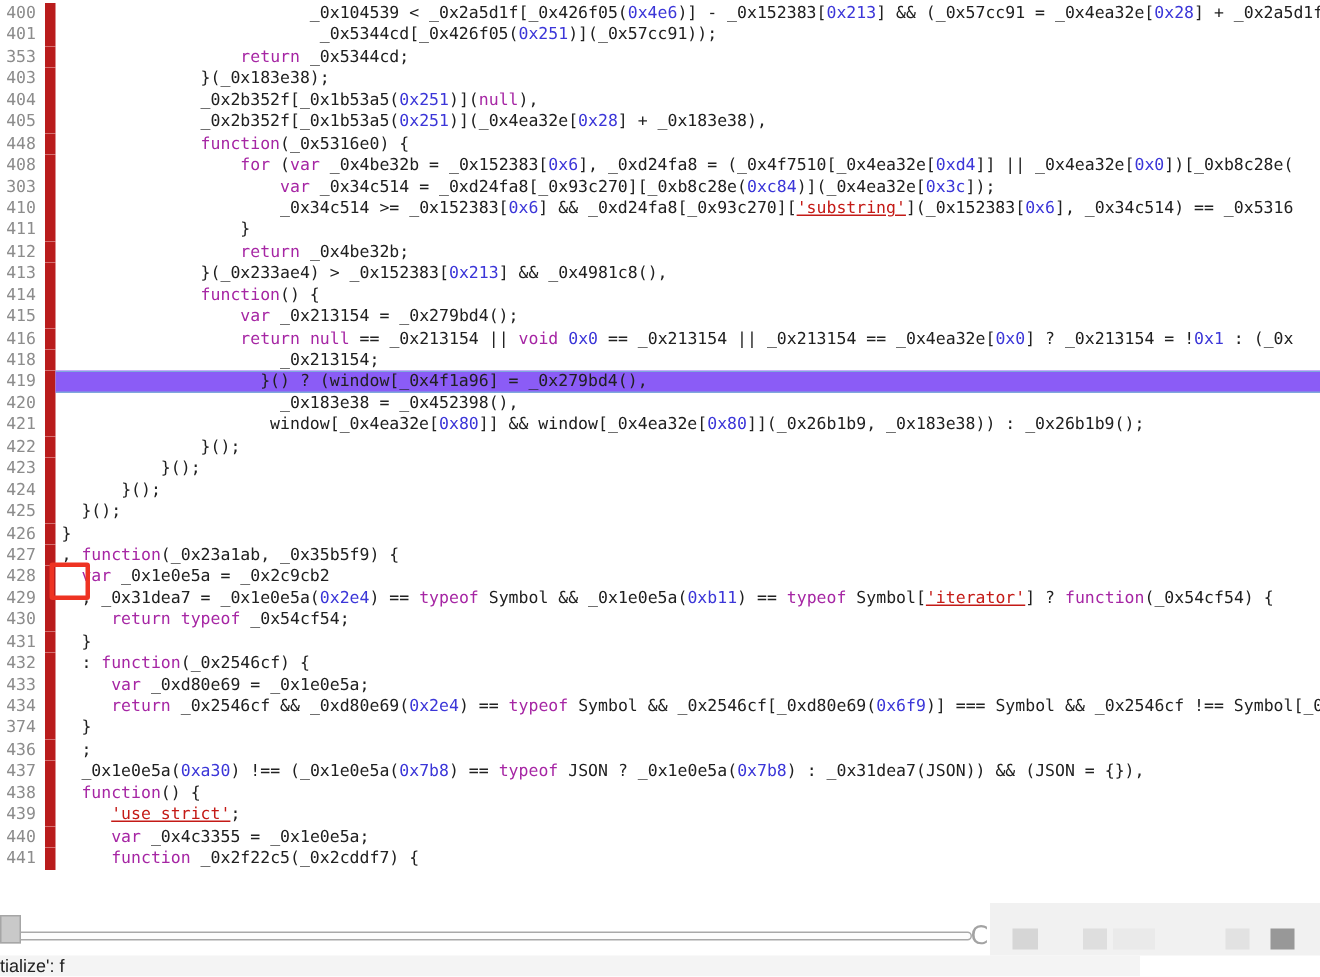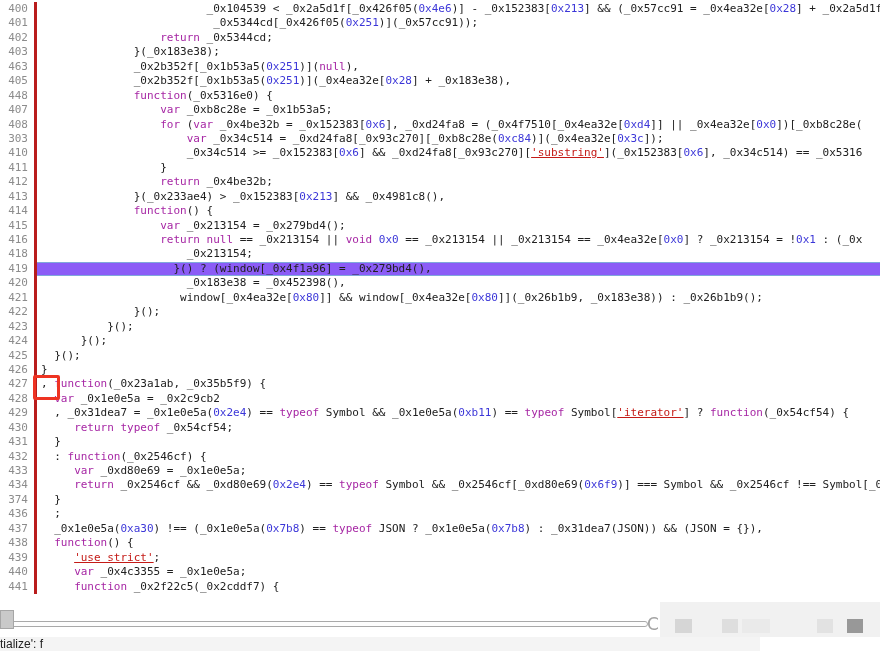--- a/index.html
+++ b/index.html
@@ -7,21 +7,21 @@
   body { position: relative; font-family: "DejaVu Sans Mono", monospace; }
 
   .editor {
     position: absolute; left: 0; top: 0; width: 880px; height: 608px;
     overflow: hidden; background: #fff;
     font-size: 11px; line-height: 14.45px; padding-top: 2px;
   }
   .code-line { display: flex; height: 14.45px; white-space: pre; }
   .gutter {
     flex: 0 0 37px; width: 37px; text-align: right; padding-right: 6px;
-    color: #8c8c8c; border-right: 3px solid #b91c1c; background: #fff;
+    color: #8c8c8c; border-right: 7px solid #b91c1c; background: #fff;
     user-select: none;
   }
   .code { flex: 1 1 auto; padding-left: 4px; white-space: pre; color: #202020; overflow: hidden; }
   .code-line.hl .code {
     background: #8b5cf6;
     box-shadow: inset 0 1px 0 #7fa8dc, inset 0 -1px 0 #7fa8dc;
   }
   .t-k { color: #a626a4; }
   .t-n { color: #3b36d8; }
   .t-s { color: #c41a16; text-decoration: underline; }
@@ -63,26 +63,25 @@
     font-family: "Liberation Sans", sans-serif; font-size: 12px;
     line-height: 14px; color: #222;
   }
 </style>
 </head>
 <body>
 
 <div class="editor" id="editor">
     <div class="code-line"><div class="gutter">400</div><div class="code">                         <span class="t-p">_0x104539 &lt; _0x2a5d1f[_0x426f05(</span><span class="t-n">0x4e6</span><span class="t-p">)] - _0x152383[</span><span class="t-n">0x213</span><span class="t-p">] &amp;&amp; (_0x57cc91 = _0x4ea32e[</span><span class="t-n">0x28</span><span class="t-p">] + _0x2a5d1f</span></div></div>
     <div class="code-line"><div class="gutter">401</div><div class="code">                          <span class="t-p">_0x5344cd[_0x426f05(</span><span class="t-n">0x251</span><span class="t-p">)](_0x57cc91));</span></div></div>
-    <div class="code-line"><div class="gutter">402</div><div class="code">                  <span class="t-k">return</span><span class="t-p"> _0x5344cd;</span></div></div>
+    <div class="code-line"><div class="gutter">353</div><div class="code">                  <span class="t-k">return</span><span class="t-p"> _0x5344cd;</span></div></div>
     <div class="code-line"><div class="gutter">403</div><div class="code">              <span class="t-p">}(_0x183e38);</span></div></div>
-    <div class="code-line"><div class="gutter">463</div><div class="code">              <span class="t-p">_0x2b352f[_0x1b53a5(</span><span class="t-n">0x251</span><span class="t-p">)](</span><span class="t-k">null</span><span class="t-p">),</span></div></div>
+    <div class="code-line"><div class="gutter">404</div><div class="code">              <span class="t-p">_0x2b352f[_0x1b53a5(</span><span class="t-n">0x251</span><span class="t-p">)](</span><span class="t-k">null</span><span class="t-p">),</span></div></div>
     <div class="code-line"><div class="gutter">405</div><div class="code">              <span class="t-p">_0x2b352f[_0x1b53a5(</span><span class="t-n">0x251</span><span class="t-p">)](_0x4ea32e[</span><span class="t-n">0x28</span><span class="t-p">] + _0x183e38),</span></div></div>
     <div class="code-line"><div class="gutter">448</div><div class="code">              <span class="t-k">function</span><span class="t-p">(_0x5316e0) {</span></div></div>
-    <div class="code-line"><div class="gutter">407</div><div class="code">                  <span class="t-k">var</span><span class="t-p"> _0xb8c28e = _0x1b53a5;</span></div></div>
     <div class="code-line"><div class="gutter">408</div><div class="code">                  <span class="t-k">for</span><span class="t-p"> (</span><span class="t-k">var</span><span class="t-p"> _0x4be32b = _0x152383[</span><span class="t-n">0x6</span><span class="t-p">], _0xd24fa8 = (_0x4f7510[_0x4ea32e[</span><span class="t-n">0xd4</span><span class="t-p">]] || _0x4ea32e[</span><span class="t-n">0x0</span><span class="t-p">])[_0xb8c28e(</span></div></div>
     <div class="code-line"><div class="gutter">303</div><div class="code">                      <span class="t-k">var</span><span class="t-p"> _0x34c514 = _0xd24fa8[_0x93c270][_0xb8c28e(</span><span class="t-n">0xc84</span><span class="t-p">)](_0x4ea32e[</span><span class="t-n">0x3c</span><span class="t-p">]);</span></div></div>
     <div class="code-line"><div class="gutter">410</div><div class="code">                      <span class="t-p">_0x34c514 &gt;= _0x152383[</span><span class="t-n">0x6</span><span class="t-p">] &amp;&amp; _0xd24fa8[_0x93c270][</span><span class="t-s">'substring'</span><span class="t-p">](_0x152383[</span><span class="t-n">0x6</span><span class="t-p">], _0x34c514) == _0x5316</span></div></div>
     <div class="code-line"><div class="gutter">411</div><div class="code">                  <span class="t-p">}</span></div></div>
     <div class="code-line"><div class="gutter">412</div><div class="code">                  <span class="t-k">return</span><span class="t-p"> _0x4be32b;</span></div></div>
     <div class="code-line"><div class="gutter">413</div><div class="code">              <span class="t-p">}(_0x233ae4) &gt; _0x152383[</span><span class="t-n">0x213</span><span class="t-p">] &amp;&amp; _0x4981c8(),</span></div></div>
     <div class="code-line"><div class="gutter">414</div><div class="code">              <span class="t-k">function</span><span class="t-p">() {</span></div></div>
     <div class="code-line"><div class="gutter">415</div><div class="code">                  <span class="t-k">var</span><span class="t-p"> _0x213154 = _0x279bd4();</span></div></div>
     <div class="code-line"><div class="gutter">416</div><div class="code">                  <span class="t-k">return</span><span class="t-p"> </span><span class="t-k">null</span><span class="t-p"> == _0x213154 || </span><span class="t-k">void</span><span class="t-p"> </span><span class="t-n">0x0</span><span class="t-p"> == _0x213154 || _0x213154 == _0x4ea32e[</span><span class="t-n">0x0</span><span class="t-p">] ? _0x213154 = !</span><span class="t-n">0x1</span><span class="t-p"> : (_0x</span></div></div>
     <div class="code-line"><div class="gutter">418</div><div class="code">                      <span class="t-p">_0x213154;</span></div></div>

